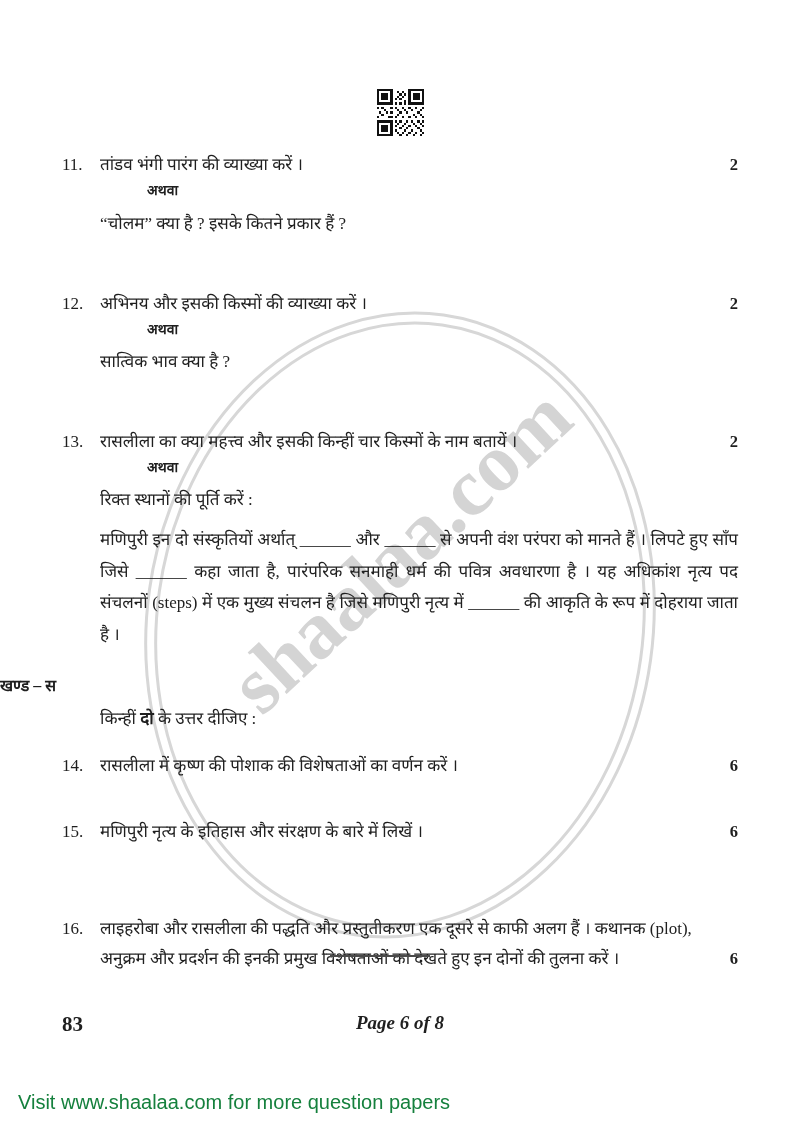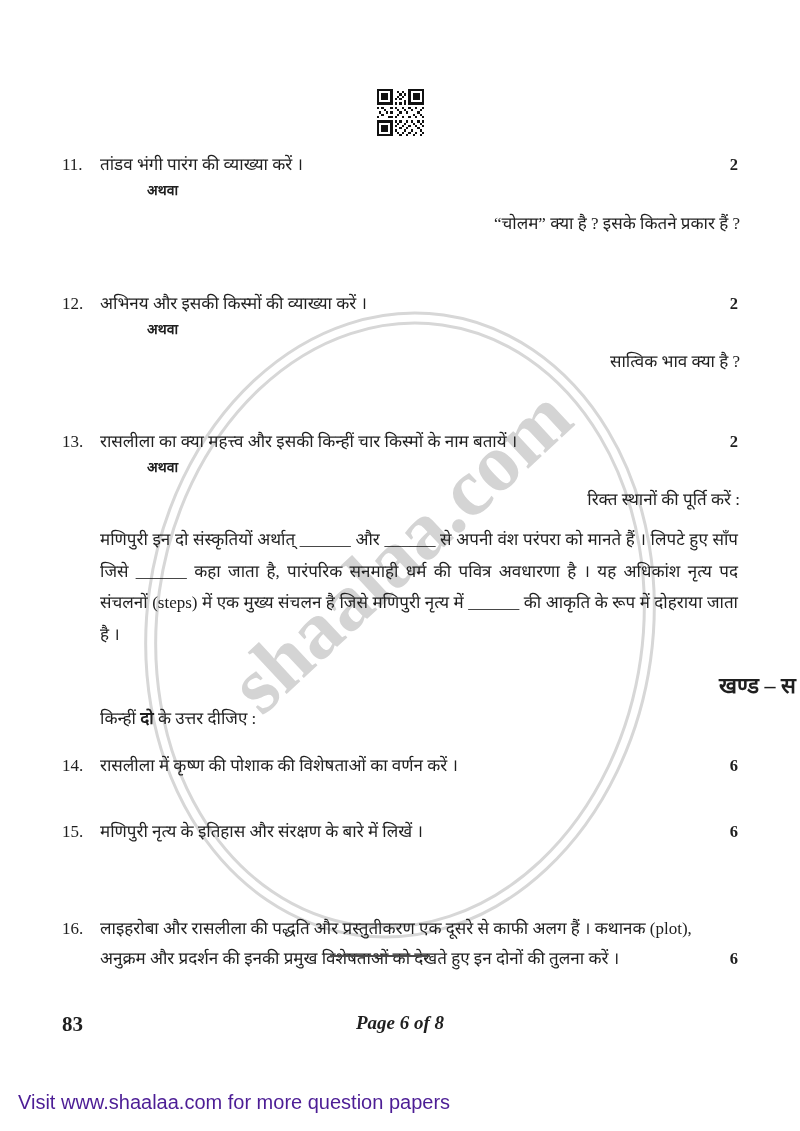--- a/index.html
+++ b/index.html
@@ -10,29 +10,29 @@
   .abs{position:absolute;}
   .content{position:absolute;inset:0;z-index:1;}
   .watermark-svg{position:absolute;left:0;top:0;z-index:0;pointer-events:none;}
   .qr{left:377px;top:89px;}
   .row{display:flex;align-items:flex-start;left:62px;width:676px;font-size:17px;line-height:30px;margin-top:10px;}
   .qno{flex:0 0 38px;}
   .qtext{flex:1 1 auto;}
   .qmarks{flex:0 0 34px;text-align:right;font-weight:bold;font-size:16.5px;}
   .qmarks.bottom{align-self:flex-end;}
   .orlabel{left:147px;font-size:14px;line-height:30px;font-weight:bold;}
-  .alttext{left:100px;width:640px;font-size:17px;line-height:30px;text-align:right;}
+  .alttext{left:100px;width:640px;font-size:17px;line-height:30px;}
   .para{left:100px;width:638px;font-size:17px;line-height:31.5px;text-align:justify;font-family:Liberation Serif, serif;}
-  .secheading{left:0;width:764px;text-align:right;font-size:22px;font-weight:bold;line-height:30px;padding-left:32px;}
+  .secheading{left:0;width:764px;text-align:left;font-size:16px;font-weight:bold;line-height:30px;}
   .instruction{left:100px;font-size:17px;line-height:30px;}
   .instruction .b{font-weight:bold;}
   .rule{left:330px;top:955px;width:100px;height:2px;background:#4a4a4a;}
   .paper-code{left:62px;top:1012px;font-size:21px;font-weight:bold;}
   .page-indicator{left:0;width:800px;top:1012px;text-align:center;font-size:19px;font-weight:bold;font-style:italic;}
-  .site-banner{left:18px;top:1091px;font-family:"Liberation Sans","DejaVu Sans",sans-serif;font-size:20px;color:#4c1d95;}
+  .site-banner{left:18px;top:1091px;font-family:"Liberation Sans","DejaVu Sans",sans-serif;font-size:20px;color:#15803d;}
 </style>
 </head>
 <body>
 
 <div class="sheet">
 
   <svg class="watermark-svg" width="800" height="1131" viewBox="0 0 800 1131" aria-hidden="true">
     <g fill="none" stroke="#d7d7d7" stroke-width="3" transform="rotate(8 400 625)">
       <ellipse cx="400" cy="625" rx="253" ry="313"></ellipse>
       <ellipse cx="400" cy="625" rx="243" ry="303"></ellipse>

